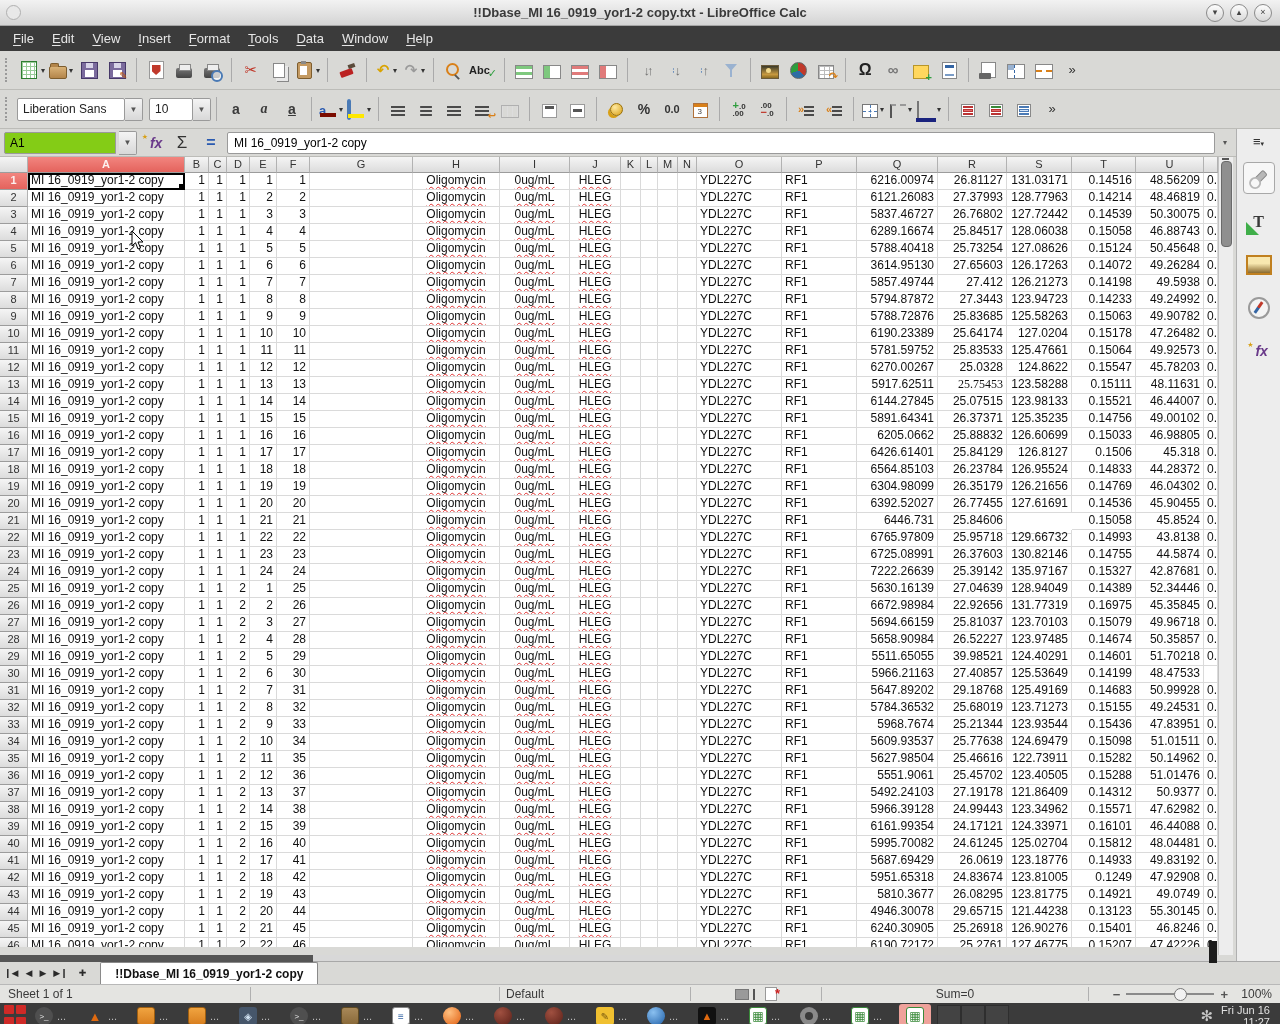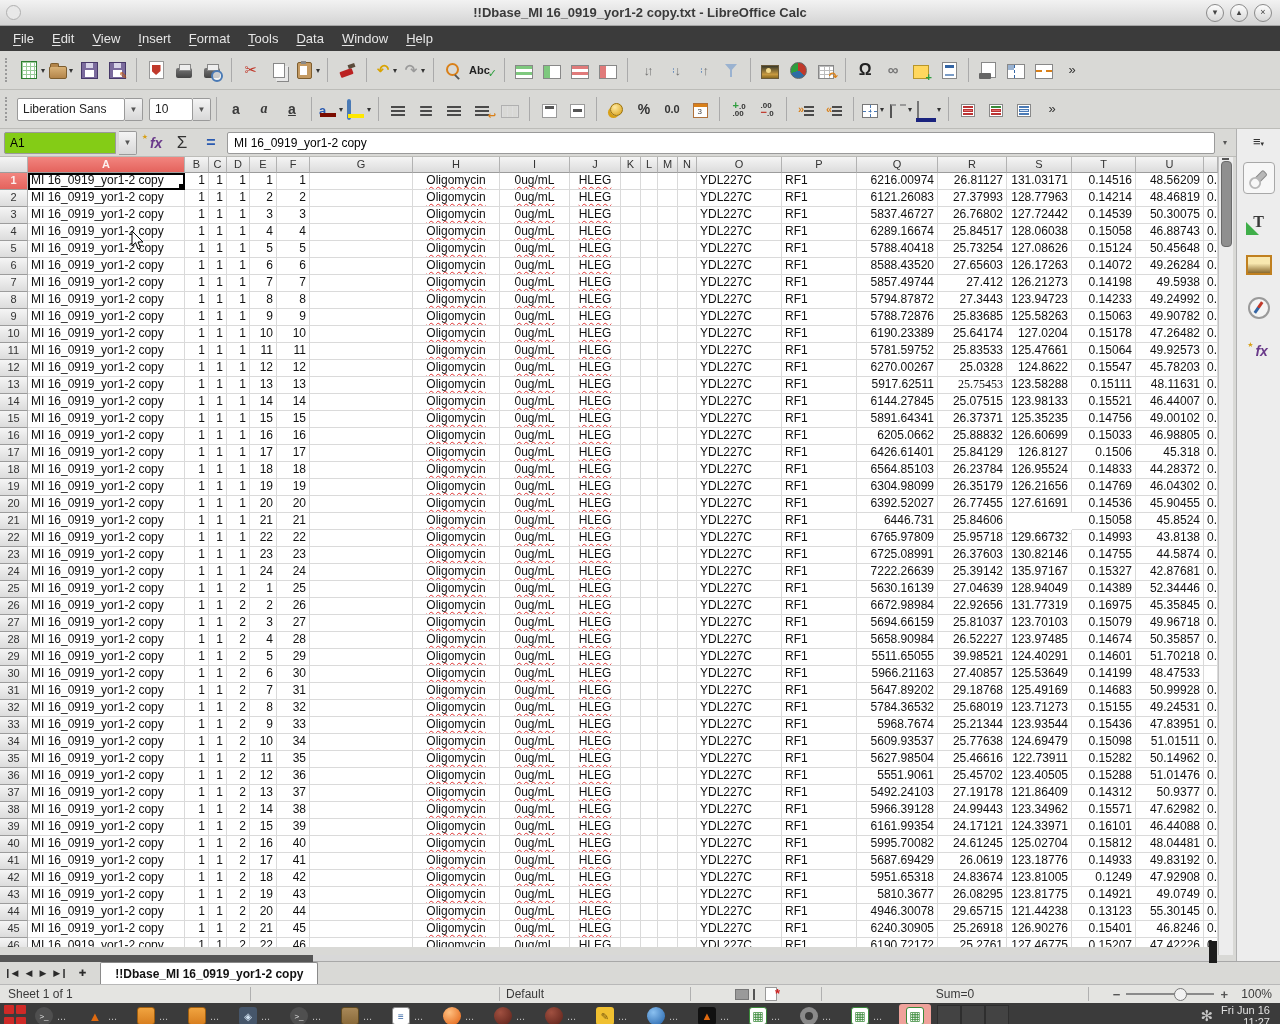--- a/index.html
+++ b/index.html
@@ -676,21 +676,21 @@
               <div class="gc al" style="width: 103px;"></div>
               <div class="gc ac sq" style="width: 87px;">Oligomycin</div>
               <div class="gc ac sq" style="width: 70px;">0ug/mL</div>
               <div class="gc ac sq" style="width: 51px;">HLEG</div>
               <div class="gc al" style="width: 20px;"></div>
               <div class="gc al" style="width: 17px;"></div>
               <div class="gc al" style="width: 20px;"></div>
               <div class="gc al" style="width: 19px;"></div>
               <div class="gc al" style="width: 85px;">YDL227C</div>
               <div class="gc al" style="width: 75px;">RF1</div>
-              <div class="gc ar" style="width: 81px;">8588.43520</div>
+              <div class="gc ar" style="width: 81px;">3614.95130</div>
               <div class="gc ar" style="width: 69px;">27.65603</div>
               <div class="gc ar" style="width: 65px;">126.17263</div>
               <div class="gc ar" style="width: 64px;">0.14072</div>
               <div class="gc ar" style="width: 68px;">49.26284</div>
               <div class="gc al" style="width: 14px;">0.</div>
             </div>
             <div class="grow">
               <div class="ghead" style="width: 28px;">7</div>
               <div class="gc al" style="width: 157px;">MI 16_0919_yor1-2 copy</div>
               <div class="gc ar" style="width: 24px;">1</div>

